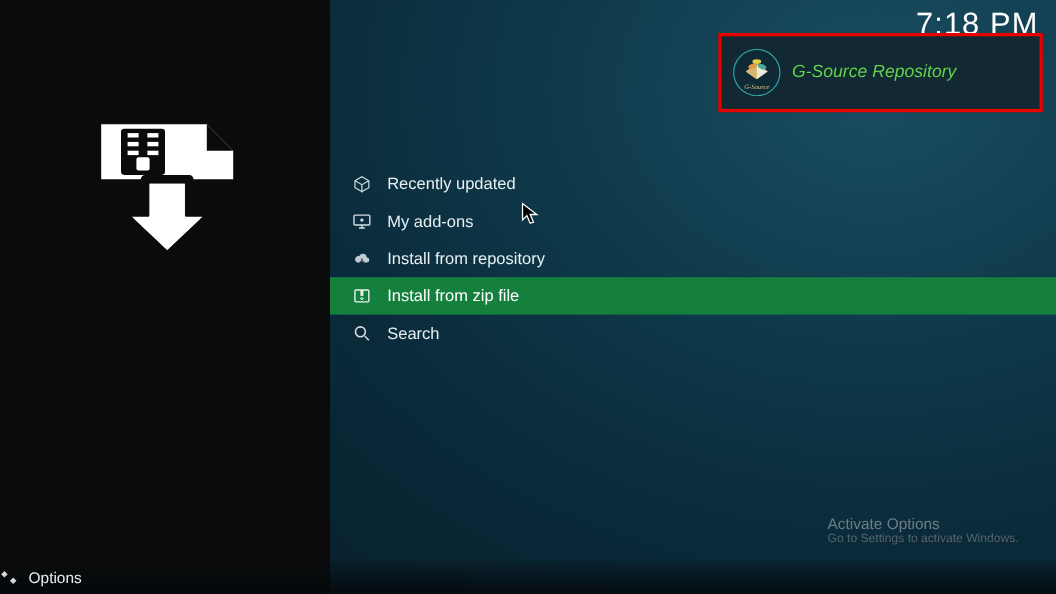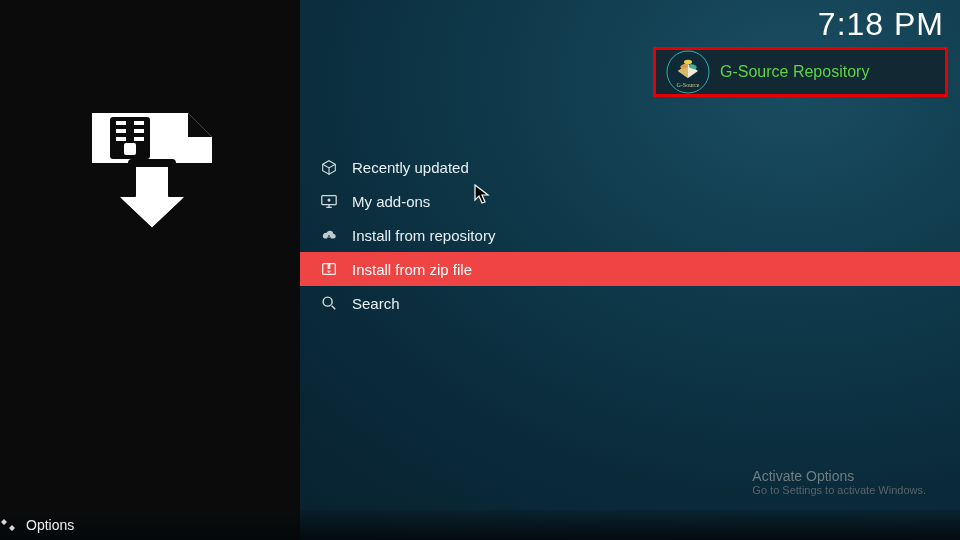--- a/index.html
+++ b/index.html
@@ -37,21 +37,21 @@
   font-weight: 300;
 }
 .sidebar-graphic {
   position: absolute;
   left: 80px; top: 105px;
   width: 140px; height: 130px;
 }
 .clock {
   position: absolute;
   right: 16px; top: 6px;
-  font-size: 32px;
+  font-size: 28px;
   font-weight: 200;
   letter-spacing: 1px;
   z-index: 3;
 }
 .menu-list {
   position: absolute;
   left: 300px; top: 150px; right: 0;
   z-index: 2;
 }
 .menu-item {
@@ -63,33 +63,34 @@
   color: #e8f0f4;
   font-weight: 300;
 }
 .menu-item .icon-slot {
   width: 18px; height: 18px;
   margin-right: 14px;
   display:flex; align-items:center; justify-content:center;
   opacity: 0.9;
 }
 .menu-item.selected {
-  background: #ef4444;
+  background: #15803d;
   color: #fff;
 }
 .toast {
   position: absolute;
-  right: 12px; top: 47px;
-  width: 295px; height: 50px;
+  right: 12px; top: 30px;
+  width: 295px; height: 72px;
   background: #122833;
   border: 3px solid #e60000;
   display: flex;
   align-items: center;
   padding: 6px 10px;
   z-index: 5;
+  font-style: italic;
 }
 .toast-icon {
   width: 44px; height: 44px;
   border-radius: 50%;
   background: linear-gradient(180deg,#1b3a45 0%,#0b2230 100%);
   display:flex; align-items:center; justify-content:center;
   flex-shrink:0;
   margin-right: 10px;
 }
 .toast-title { font-size: 16px; color: #5fd24a; line-height: 1.1; }

